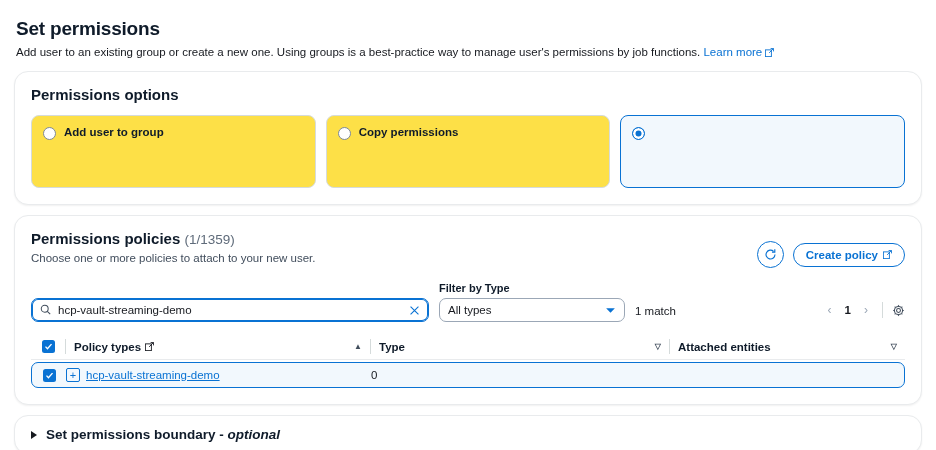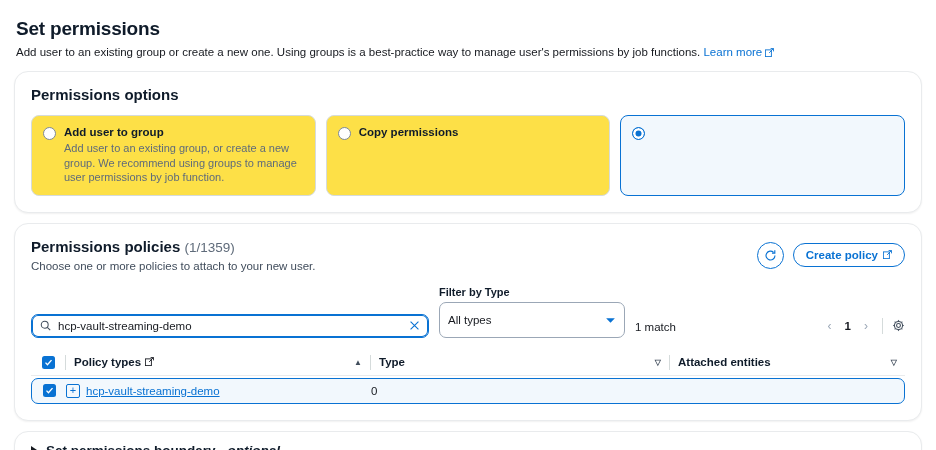--- a/index.html
+++ b/index.html
@@ -54,21 +54,21 @@
     border-color: #0972d3; background: #0972d3;
     box-shadow: inset 0 0 0 2.5px #ffffff;
   }
   .tile-title { font-size: 11.5px; font-weight: bold; color: #0f1b2a; line-height: 15px; }
   .tile-desc { font-size: 11px; color: #5f6b7a; line-height: 14.5px; margin-top: 1px; }
 
   
   .pol-head { display: flex; align-items: flex-start; justify-content: space-between; }
   .pol-count { font-weight: normal; color: #5f6b7a; font-size: 13.5px; }
   .pol-sub { font-size: 11.5px; color: #414d5c; margin-top: 5px; }
-  .head-actions { display: flex; align-items: center; gap: 9px; margin-top: 4px; }
+  .head-actions { display: flex; align-items: center; gap: 9px; margin-top: 11px; }
   .icon-btn {
     width: 25px; height: 25px; border-radius: 50%;
     border: 1px solid #0972d3; color: #0972d3; background: #fff;
     display: flex; align-items: center; justify-content: center; cursor: pointer;
   }
   .btn-outline {
     border: 1px solid #0972d3; color: #0972d3; background: #fff;
     border-radius: 16px; font-size: 11.5px; font-weight: bold;
     padding: 5px 12px; cursor: pointer; display: flex; align-items: center; gap: 5px;
     font-family: "Liberation Sans", sans-serif;
@@ -83,21 +83,21 @@
     height: 24px; padding: 0 8px; background: #fff; box-sizing: border-box;
     box-shadow: 0 0 0 1px #0972d3 inset;
   }
   .search-text {
     flex: 1; font-size: 11.5px; color: #16191f; border: none; outline: none;
     background: transparent; font-family: "Liberation Sans", sans-serif; padding: 0;
   }
   .clear-x { color: #0972d3; cursor: pointer; display: flex; }
   .filter-label { font-size: 11px; font-weight: bold; color: #0f1b2a; margin-bottom: 4px; }
   .select {
-    width: 186px; height: 36px; border: 1px solid #9ba7b6; border-radius: 7px;
+    width: 186px; height: 24px; border: 1px solid #9ba7b6; border-radius: 7px;
     background: #fff; display: flex; align-items: center; justify-content: space-between;
     padding: 0 8px; font-size: 11.5px; color: #16191f; box-sizing: border-box; cursor: pointer;
   }
   .match-text { font-size: 11.5px; color: #16191f; margin-bottom: 5px; }
   .pager { margin-left: auto; display: flex; align-items: center; gap: 3px; margin-bottom: 3px; }
   .pg-arrow { color: #9ba7b6; font-size: 12px; padding: 2px 5px; cursor: pointer; }
   .pg-num { font-size: 11.5px; font-weight: bold; color: #16191f; padding: 2px 5px; cursor: pointer; }
   .pg-div { width: 1px; height: 16px; background: #d5dbdb; margin: 0 6px; }
   .gear { color: #414d5c; cursor: pointer; display: flex; }
 
@@ -155,21 +155,20 @@
 
   <div class="card">
     <div class="card-pad">
       <div class="card-title">Permissions options</div>
       <div class="tiles">
 
         <div class="tile">
           <span class="radio"></span>
           <span>
             <div class="tile-title">Add user to group</div>
-            <div class="tile-desc">Add user to an existing group, or create a new group. We recommend using groups to manage user permissions by job function.</div>
           </span>
         </div>
 
         <div class="tile">
           <span class="radio"></span>
           <span>
             <div class="tile-title">Copy permissions</div>
           </span>
         </div>
 

